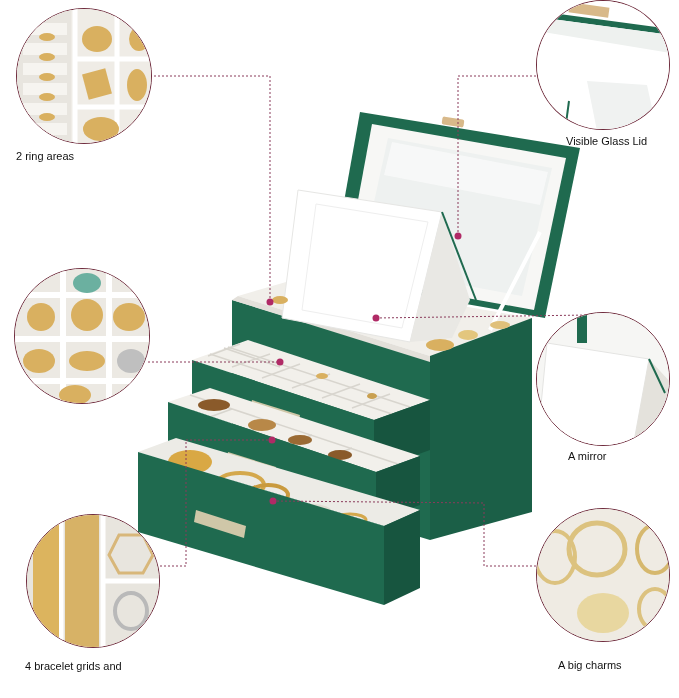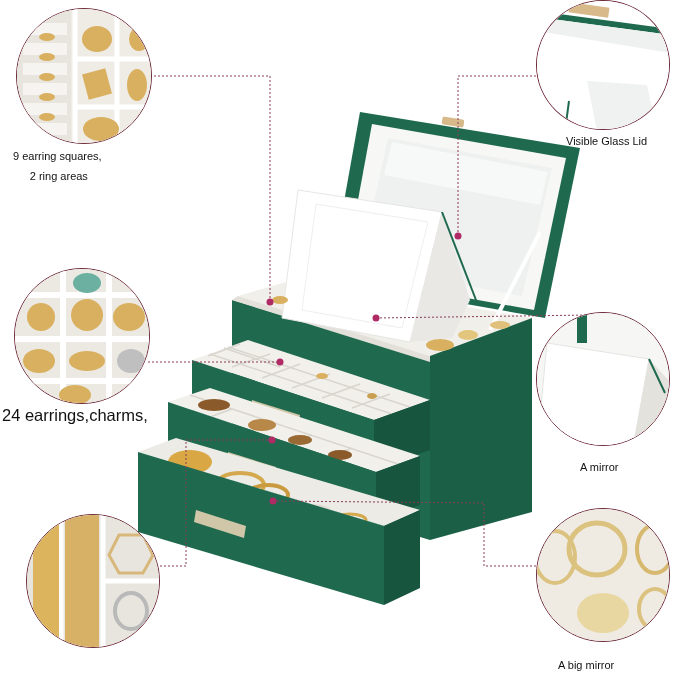--- a/index.html
+++ b/index.html
@@ -209,34 +209,33 @@
     <rect width="134" height="134" fill="#efebe3"></rect>
     <ellipse cx="60" cy="40" rx="28" ry="26" fill="none" stroke="#dcc27f" stroke-width="5"></ellipse>
     <ellipse cx="18" cy="48" rx="20" ry="26" fill="none" stroke="#dcc27f" stroke-width="4"></ellipse>
     <ellipse cx="118" cy="40" rx="18" ry="24" fill="none" stroke="#d6b86e" stroke-width="4"></ellipse>
     <ellipse cx="66" cy="104" rx="26" ry="20" fill="#e8d7a0"></ellipse>
     <ellipse cx="118" cy="100" rx="16" ry="20" fill="none" stroke="#dcc27f" stroke-width="4"></ellipse>
   </svg>
 </div>
 
 <div class="label" style="left:13px;top:146px;">
-  <span>9 earring squares,</span>
   <span style="padding-left:3px;text-align:center;">2 ring areas</span>
 </div>
 
 <div class="label" style="left:2px;top:405px;font-size:16.5px;">
-  <span>24 earrings,charms,</span>
 </div>
 
 <div class="label" style="left:25px;top:656px;">
+  <span>4 bracelet grids and</span>
 </div>
 
 <div class="label" style="left:566px;top:131px;">
   <span>Visible Glass Lid</span>
 </div>
 
-<div class="label" style="left:568px;top:457px;margin-left:12px;">
+<div class="label" style="left:568px;top:446px;">
   <span>A mirror</span>
 </div>
 
 <div class="label" style="left:558px;top:655px;">
-  <span>A big mirror</span>
+  <span>A big charms</span>
 </div>
 
 </body></html>

